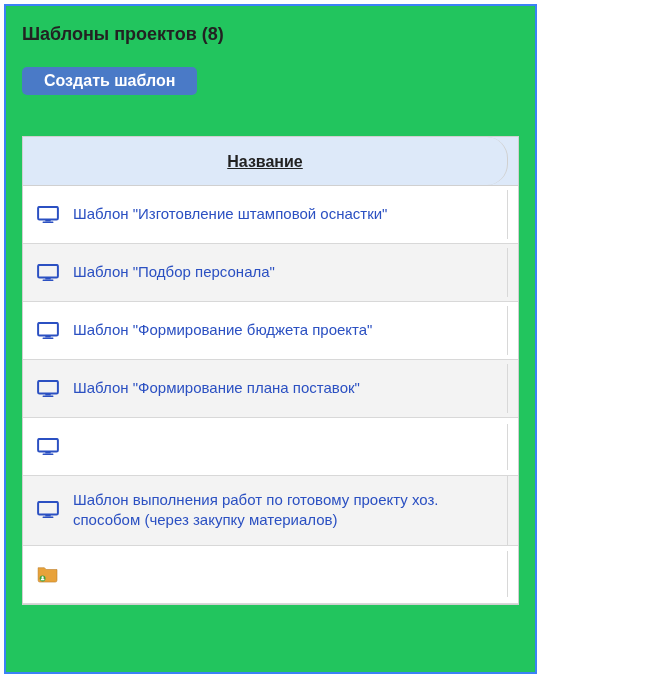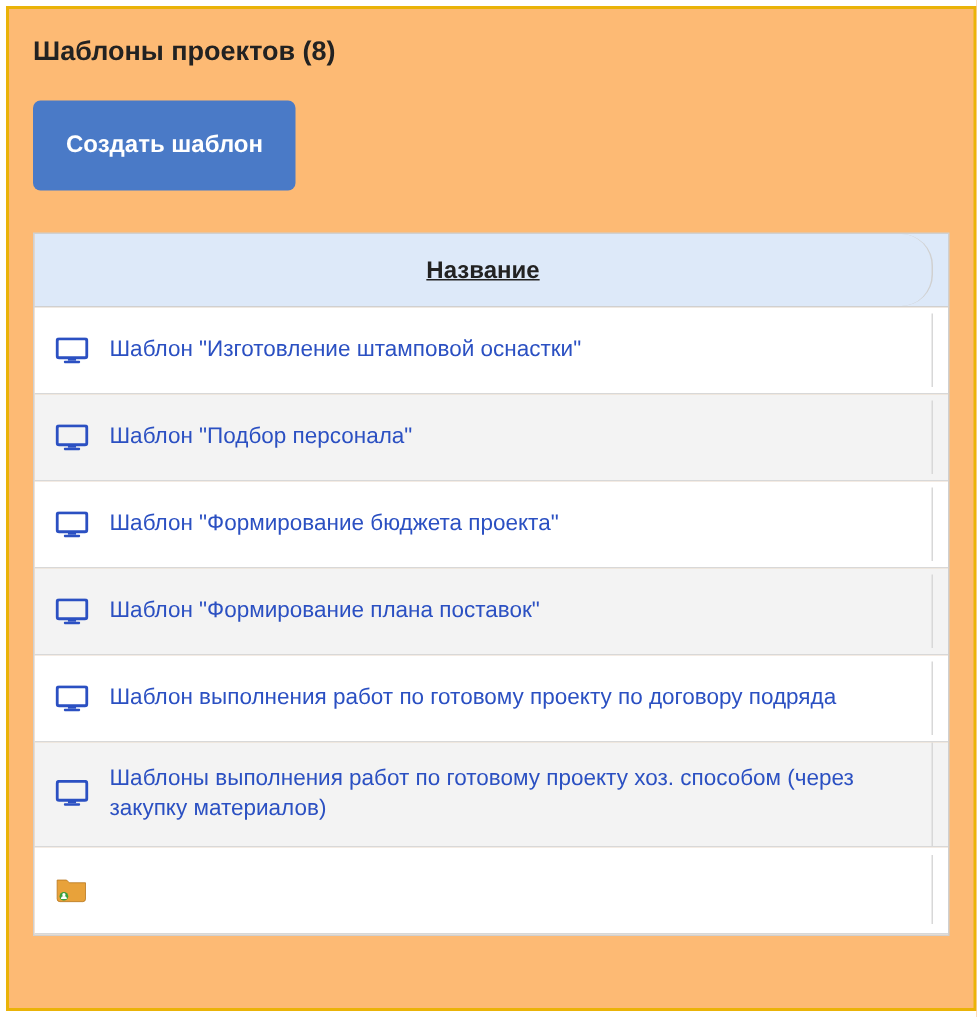--- a/index.html
+++ b/index.html
@@ -6,42 +6,42 @@
       box-sizing: border-box;
       margin: 0;
       padding: 0;
     }
     body {
       font-family: Arial, Helvetica, sans-serif;
       background: #fff;
       padding: 4px;
     }
     .container {
-      width: 647px;
+      width: 533px;
       height: 670px;
-      border: 2px solid #eab308;
-      background: #fdba74;
+      border: 2px solid #3b82f6;
+      background: #22c55e;
       padding: 18px 16px;
     }
     .page-title {
       font-size: 18px;
       font-weight: bold;
       color: #222;
       margin-bottom: 22px;
     }
     .create-btn {
       background: #4a7ac7;
       color: #fff;
       border: none;
       border-radius: 5px;
-      padding: 21px 22px;
+      padding: 5px 22px;
       font-size: 16px;
       font-weight: bold;
       cursor: pointer;
-      margin-bottom: 28px;
+      margin-bottom: 41px;
     }
     .table-wrap {
       width: 100%;
       border: 1px solid #d0d0d0;
     }
     .table-header {
       display: flex;
       background: #dde9f9;
       border-bottom: 1px solid #d0d0d0;
     }
@@ -172,34 +172,33 @@
         </div>
         <div class="tr">
           <div class="td">
             <span class="row-icon">
               <svg viewBox="0 0 24 20" width="22" height="18">
     <rect x="1" y="1" width="22" height="14" rx="1.5" fill="none" stroke="#2b50c2" stroke-width="2.2"></rect>
     <rect x="9" y="15" width="6" height="2.2" fill="#2b50c2"></rect>
     <rect x="6" y="17.2" width="12" height="1.8" rx="0.6" fill="#2b50c2"></rect>
   </svg>
             </span>
-            <span class="row-label">Шаблон выполнения работ по готовому проекту по договору подряда</span>
-          </div>
-          <div class="td-narrow"></div>
-        </div>
-        <div class="tr">
-          <div class="td">
-            <span class="row-icon">
-              <svg viewBox="0 0 24 20" width="22" height="18">
-    <rect x="1" y="1" width="22" height="14" rx="1.5" fill="none" stroke="#2b50c2" stroke-width="2.2"></rect>
-    <rect x="9" y="15" width="6" height="2.2" fill="#2b50c2"></rect>
-    <rect x="6" y="17.2" width="12" height="1.8" rx="0.6" fill="#2b50c2"></rect>
-  </svg>
-            </span>
-            <span class="row-label">Шаблоны выполнения работ по готовому проекту хоз. способом (через закупку материалов)</span>
+          </div>
+          <div class="td-narrow"></div>
+        </div>
+        <div class="tr">
+          <div class="td">
+            <span class="row-icon">
+              <svg viewBox="0 0 24 20" width="22" height="18">
+    <rect x="1" y="1" width="22" height="14" rx="1.5" fill="none" stroke="#2b50c2" stroke-width="2.2"></rect>
+    <rect x="9" y="15" width="6" height="2.2" fill="#2b50c2"></rect>
+    <rect x="6" y="17.2" width="12" height="1.8" rx="0.6" fill="#2b50c2"></rect>
+  </svg>
+            </span>
+            <span class="row-label">Шаблон выполнения работ по готовому проекту хоз. способом (через закупку материалов)</span>
           </div>
           <div class="td-narrow"></div>
         </div>
         <div class="tr">
           <div class="td">
             <span class="row-icon">
               <svg viewBox="0 0 24 20" width="22" height="18">
       <path d="M1 3 h7 l2 2 h12 v12 a2 2 0 0 1 -2 2 h-17 a2 2 0 0 1 -2 -2 z" fill="#e8a23a" stroke="#b87820" stroke-width="0.6"></path>
       <circle cx="6" cy="15" r="3.2" fill="#3aa03a"></circle>
       <circle cx="6" cy="13.8" r="1.2" fill="#fff"></circle>

